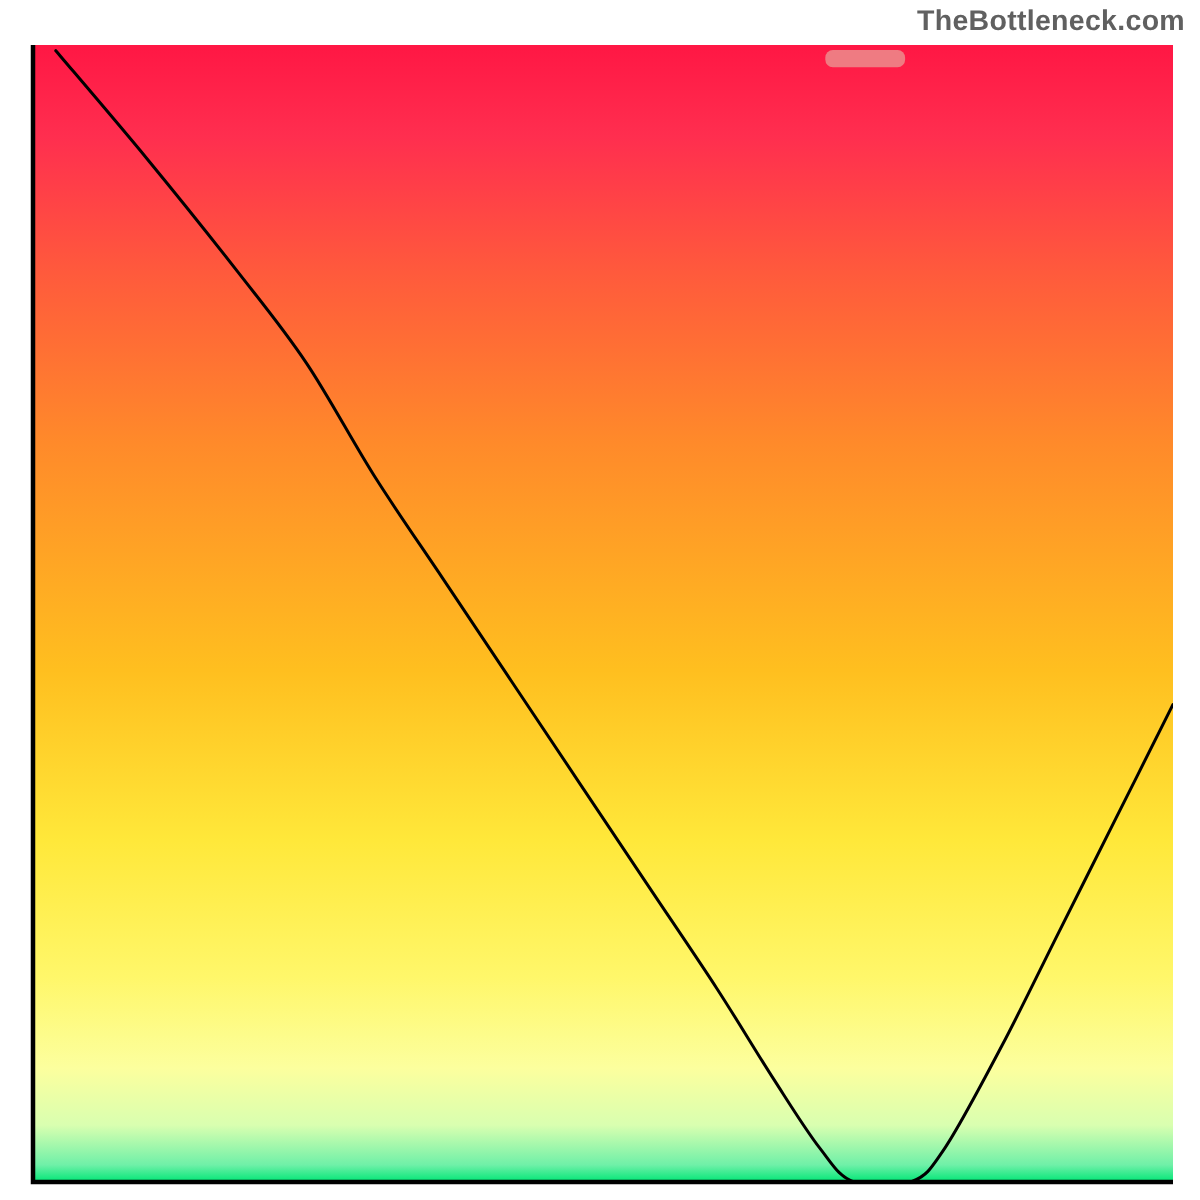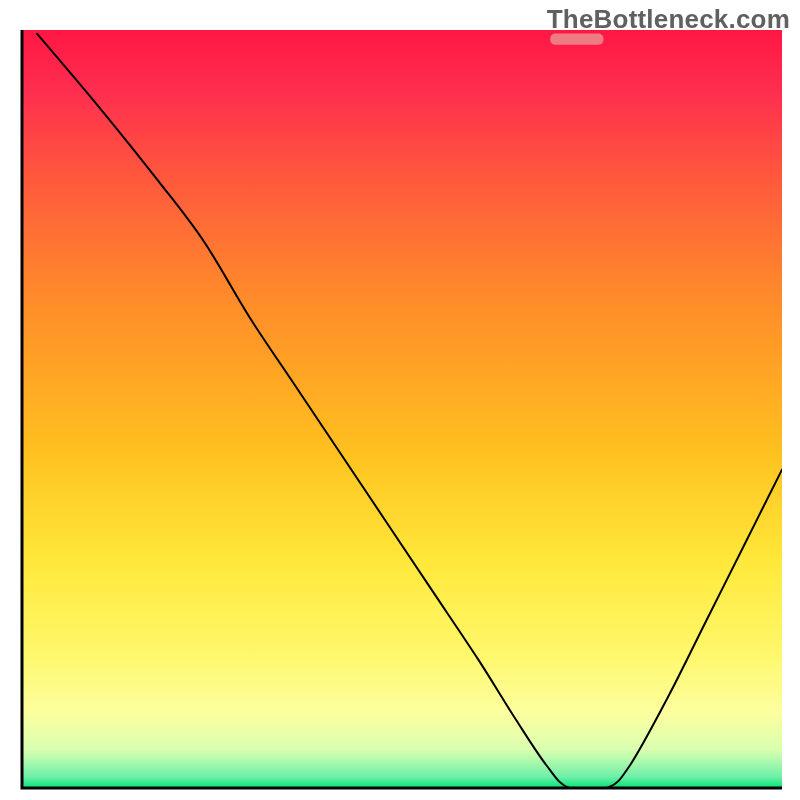--- a/index.html
+++ b/index.html
@@ -13,21 +13,21 @@
   }
   .frame {
     position: relative;
     width: 800px;
     height: 800px;
   }
   .watermark {
     position: absolute;
     top: 4px;
     right: 10px;
-    font-size: 26px;
+    font-size: 19px;
     font-weight: 600;
     color: #606060;
     letter-spacing: 0.2px;
   }
   svg {
     display: block;
   }
 </style>
 </head>
 <body>

